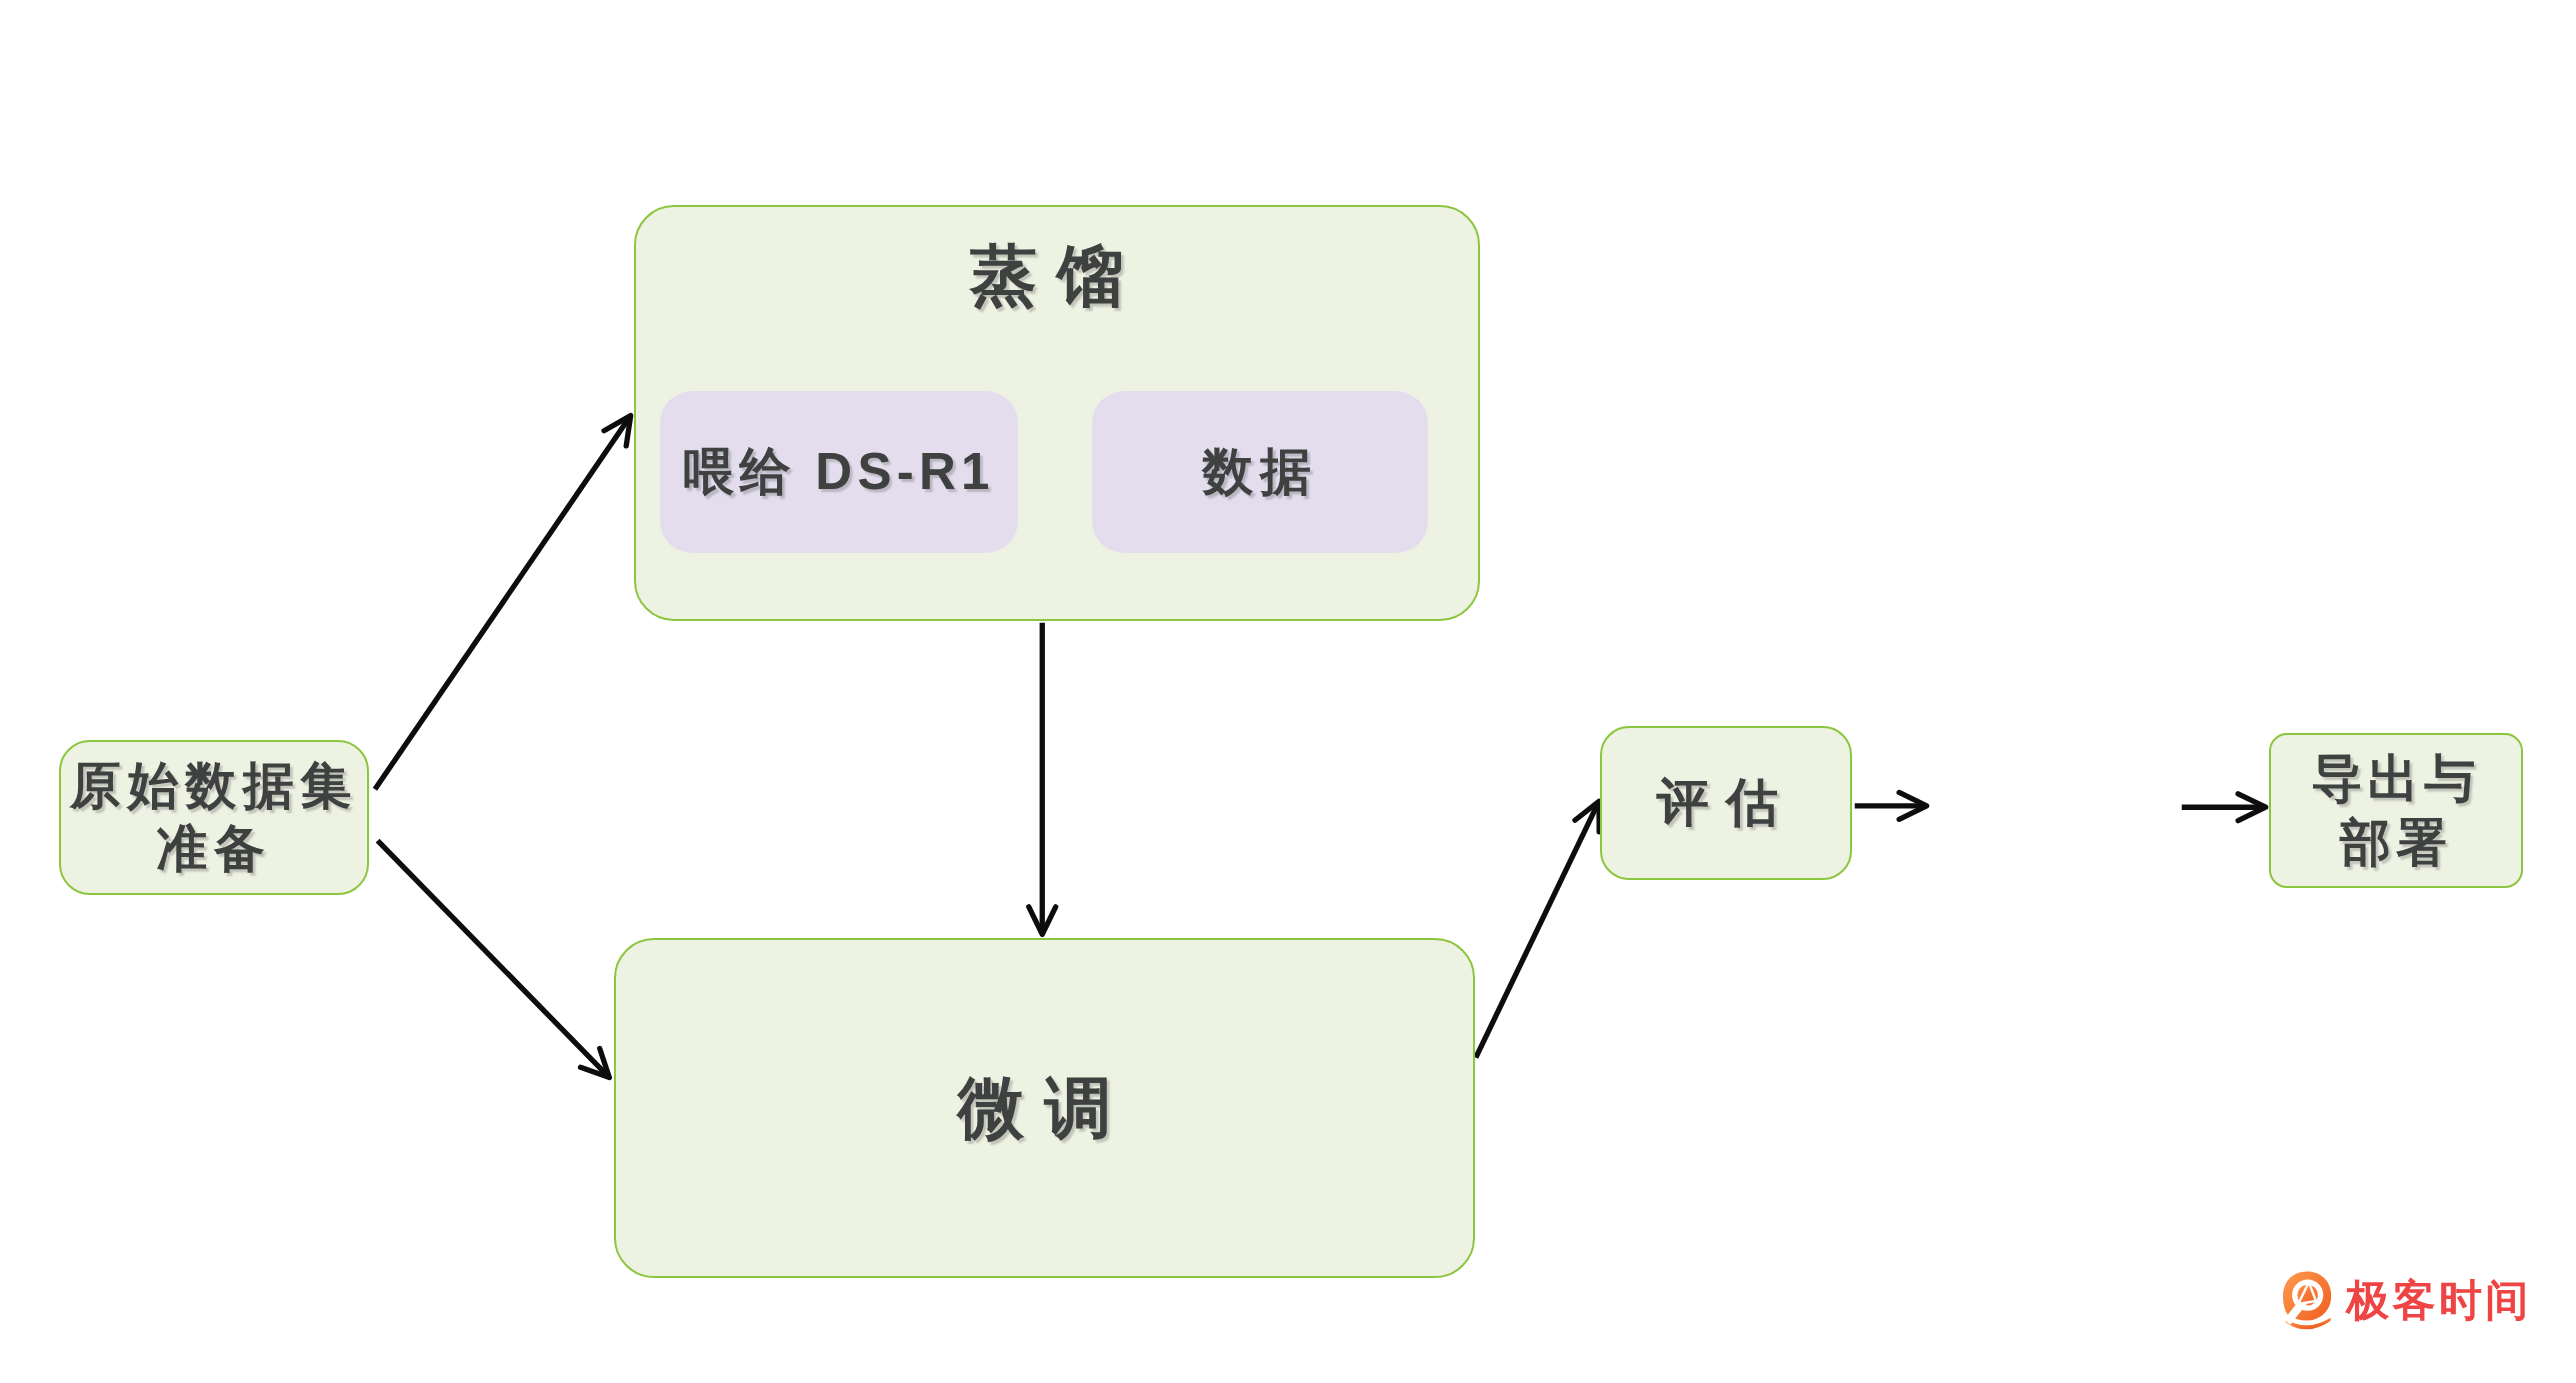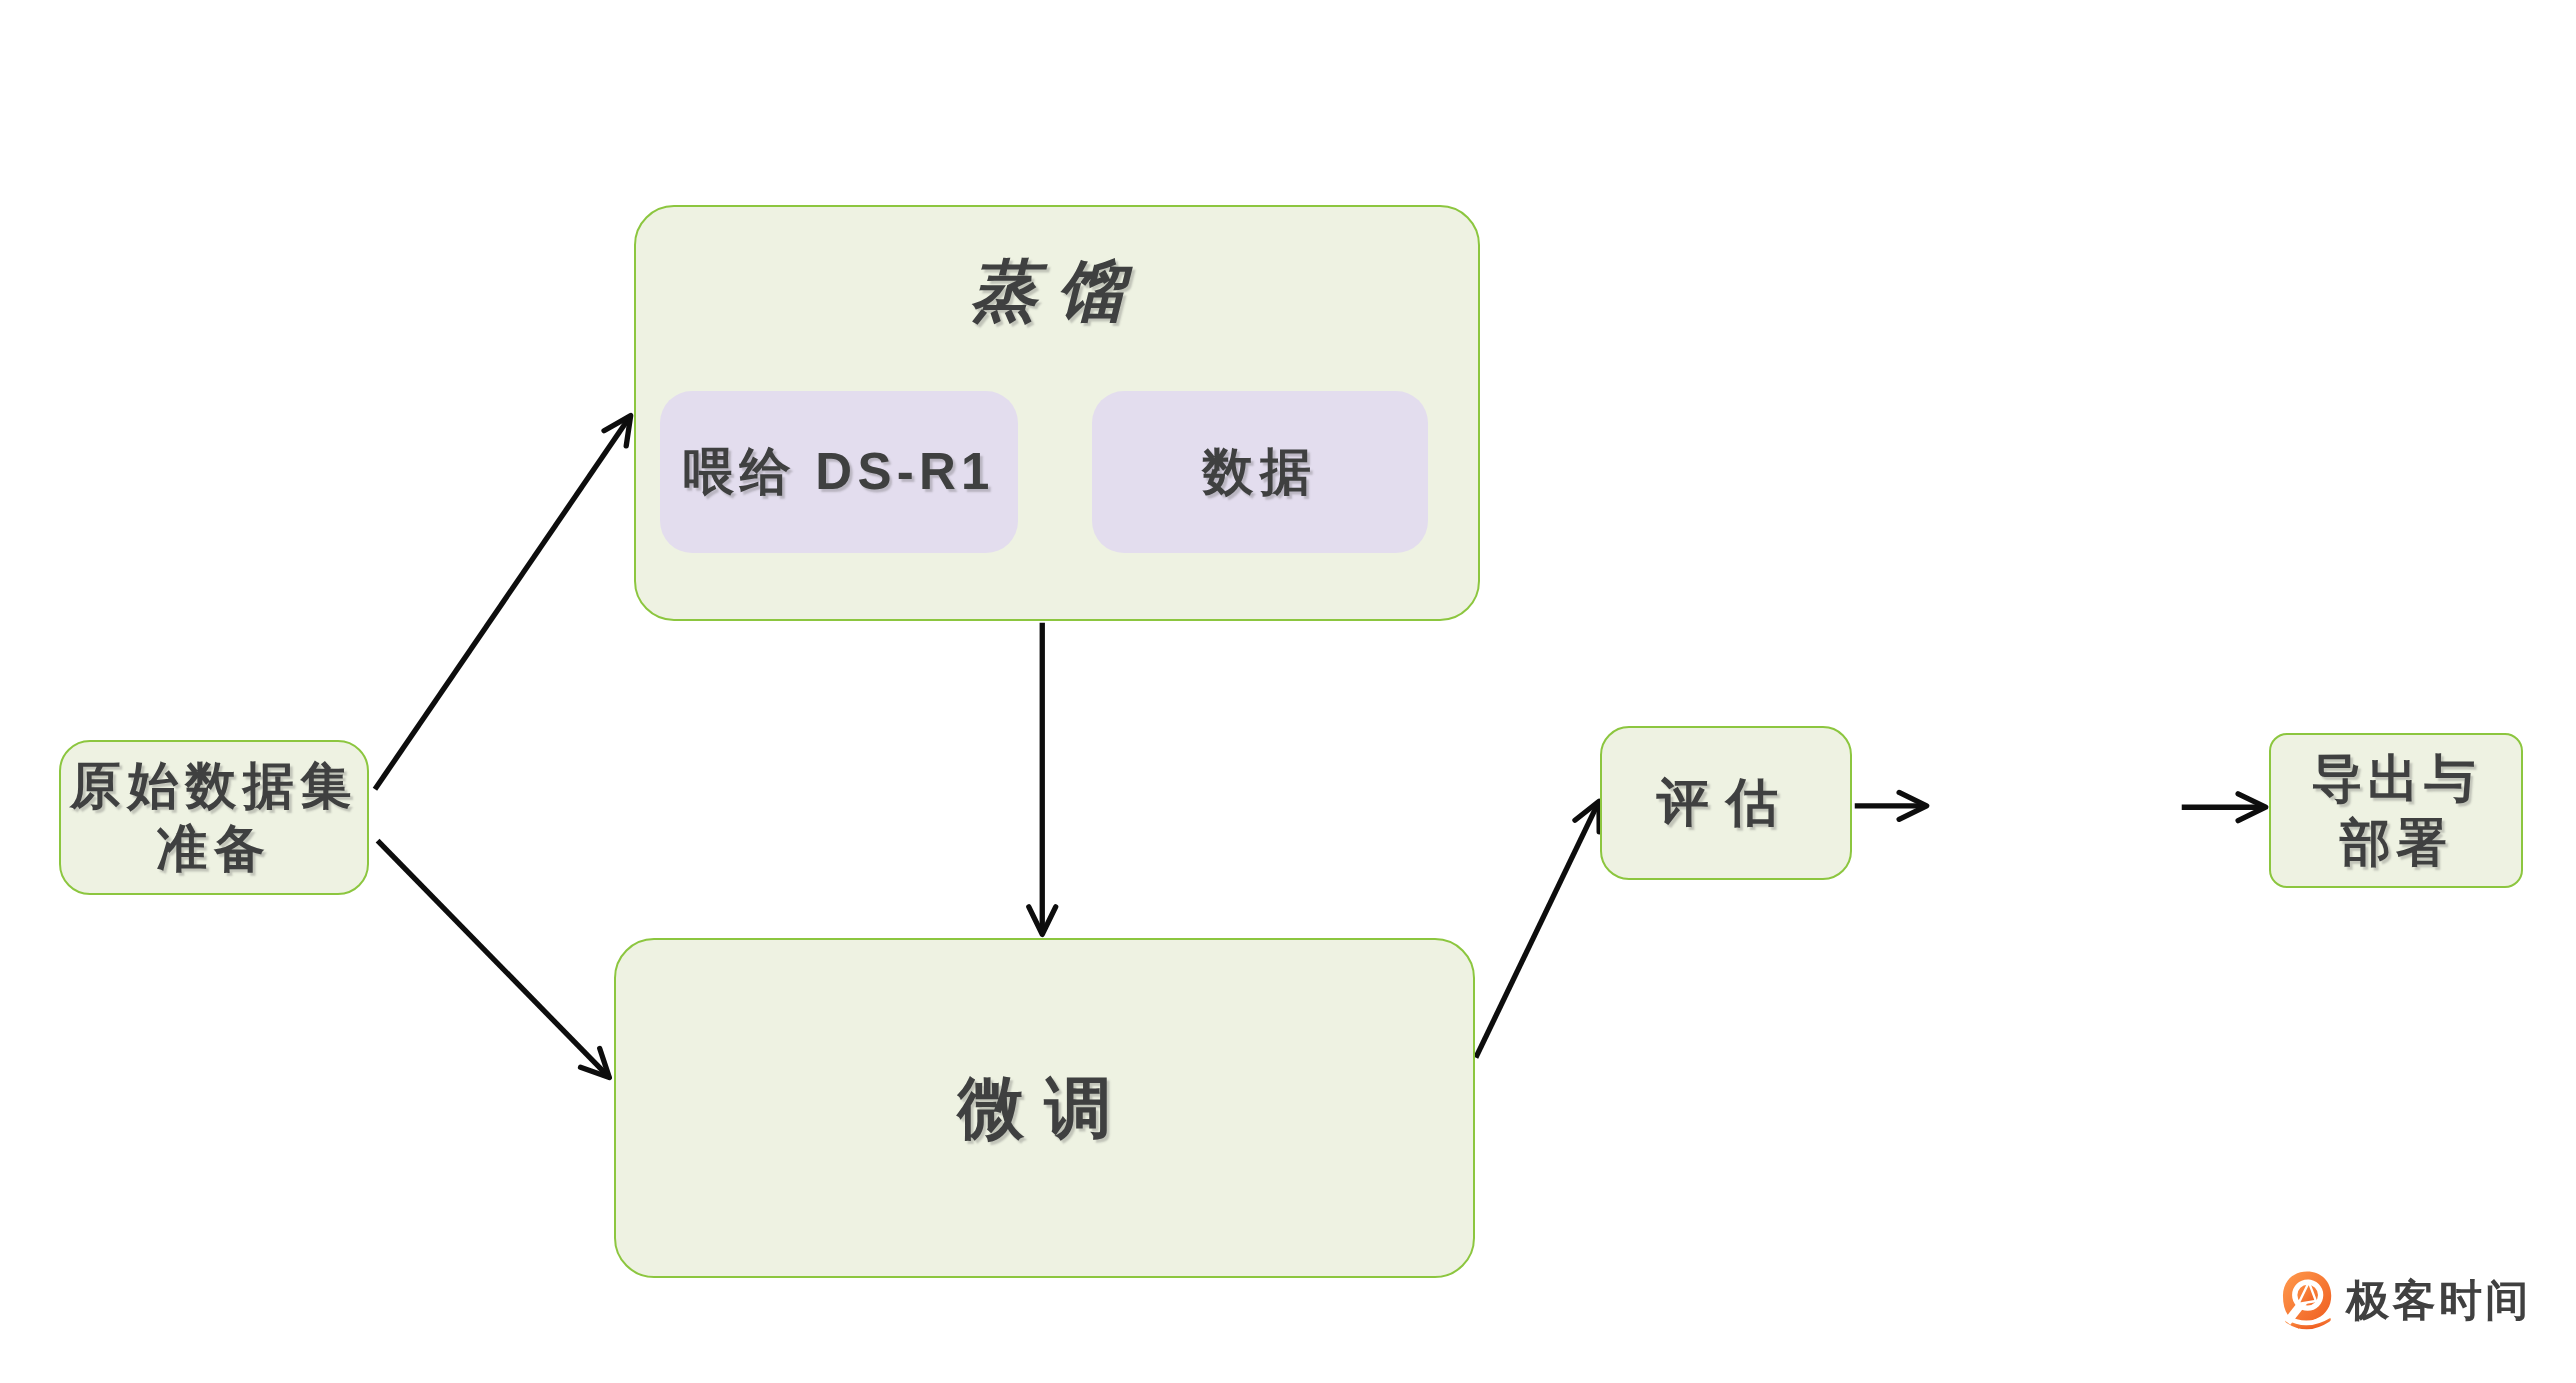--- a/index.html
+++ b/index.html
@@ -35,38 +35,38 @@
     font-weight:bold;
     color:#3f4040;
     text-shadow:2.7px 3.3px 2px rgba(90,90,90,0.30);
   }
 
   
   #node-dataset{left:59px;top:740px;width:310px;height:155px;border-radius:31px;
                 font-size:51px;letter-spacing:6.7px;line-height:1.22;}
   #node-distill{left:634px;top:205px;width:846px;height:416px;border-radius:40px;
                 justify-content:flex-start;}
-  #node-distill .big-title{margin-top:39px;font-size:67px;letter-spacing:20px;font-style:italic;}
+  #node-distill .big-title{margin-top:24px;font-size:67px;letter-spacing:20px;}
   #node-feed{left:24px;top:184px;width:358px;height:162px;font-size:51px;letter-spacing:5.3px;}
   #node-teach{left:456px;top:184px;width:336px;height:162px;font-size:51px;letter-spacing:6.7px;line-height:1.25;}
   #node-finetune{left:614px;top:938px;width:861px;height:340px;border-radius:40px;
                  font-size:67px;letter-spacing:20px;}
   #node-eval{left:1600px;top:726px;width:252px;height:154px;border-radius:29px;
              font-size:52px;letter-spacing:17.3px;}
   #node-chat{left:1930px;top:725px;width:250px;height:157px;border-radius:29px;
              font-size:49px;letter-spacing:4px;}
   #node-export{left:2269px;top:733px;width:254px;height:155px;border-radius:18px;
                font-size:51px;letter-spacing:5.3px;line-height:1.25;}
 
   .logo{
     position:absolute;left:2280px;top:1269px;
     display:flex;align-items:center;gap:13.3px;
   }
   .logo-text{
-    font-size:43px;font-weight:bold;color:#404040;letter-spacing:3.3px;
+    font-size:43px;font-weight:bold;color:#ef4444;letter-spacing:3.3px;
     text-shadow:none;
   }
 </style>
 </head>
 <body>
 
 <div class="stage">
 
   <svg id="arrows" viewBox="0 0 3868 2078" xmlns="http://www.w3.org/2000/svg">
       <path d="M 563 1185 L 944.7406315961127 627.3007960275539" stroke="#0d0d0d" stroke-width="8" fill="none"></path>

